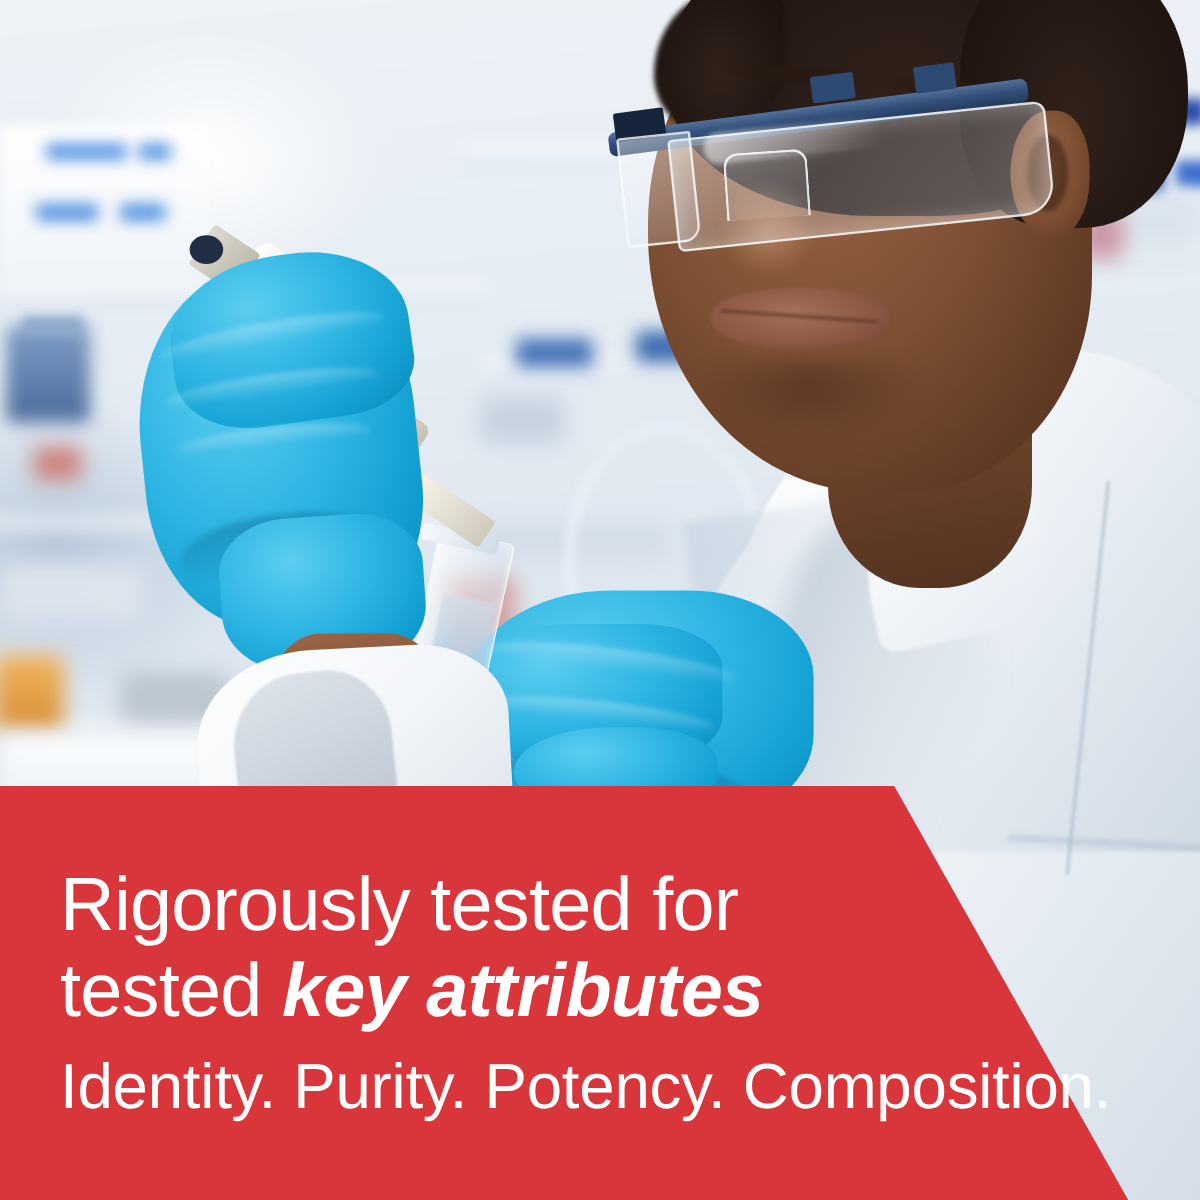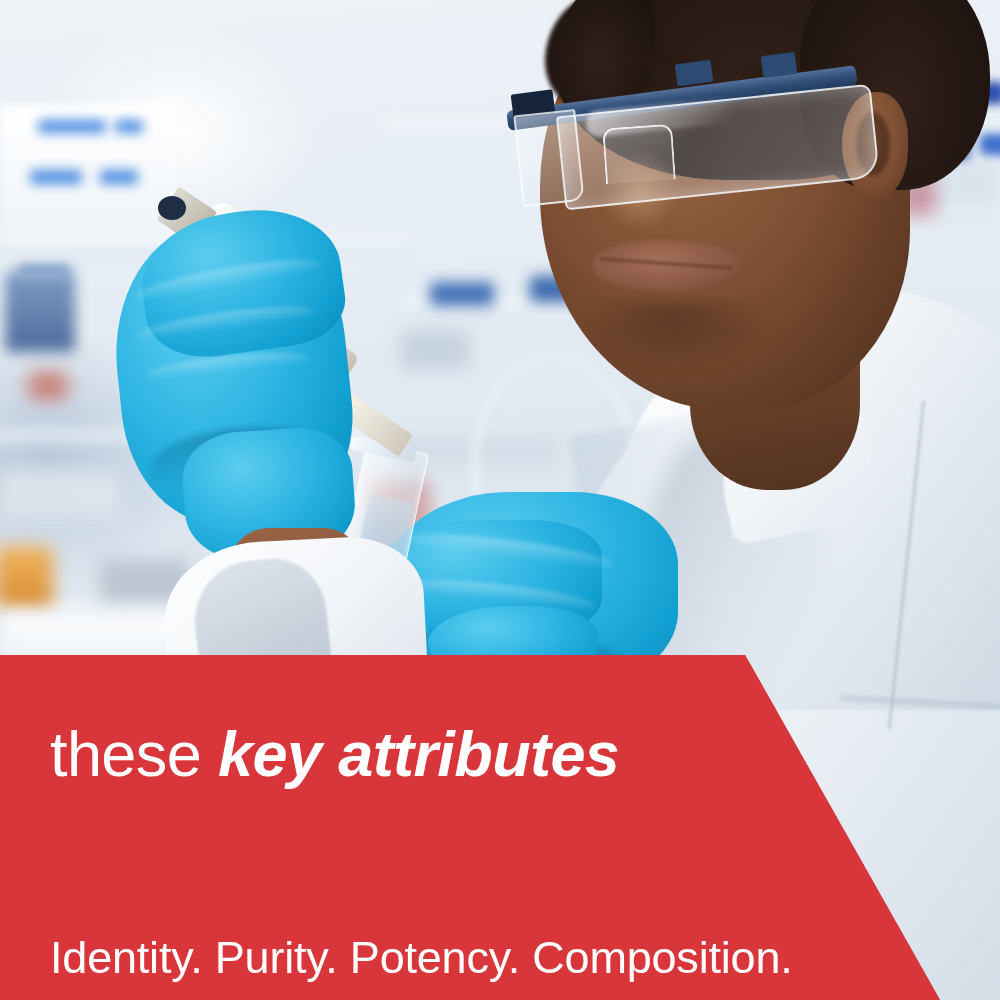--- a/index.html
+++ b/index.html
@@ -217,24 +217,24 @@
     font-family: "Liberation Sans", sans-serif;
     white-space: nowrap;
   }
   .headline .strong {
     font-weight: 700;
     font-style: italic;
   }
   .subhead {
     position: absolute;
     left: 50px;
-    top: 932px;
+    top: 880px;
     margin: 0;
     color: #ffffff;
-    font-size: 45px;
+    font-size: 53px;
     line-height: 52px;
     font-weight: 400;
     letter-spacing: -0.2px;
     white-space: nowrap;
     font-family: "Liberation Sans", sans-serif;
   }
 </style>
 </head>
 <body>
 
@@ -369,18 +369,19 @@
         <polygon points="-200,520 -200,1040 1200,1040 1200,640" fill="#D9363C" transform="translate(0,0)"></polygon>
 
         <polygon points="0,655 745,1152 -300,1152 -300,455" fill="#D9363C"></polygon>
 
         <polygon points="447,1000 1200,1000 1200,1400 447,1400" fill="#A8222B" opacity="0"></polygon>
       </g>
     </svg>
   </div>
 
   <div class="headline-block">
-    <p class="headline"><span>these </span><span class="strong">key attributes</span></p>
+    <p class="headline">Rigorously tested for</p>
+    <p class="headline"><span>tested </span><span class="strong">key attributes</span></p>
   </div>
 
   <p class="subhead">Identity. Purity. Potency. Composition.</p>
 
 </div>
 
 </body></html>

